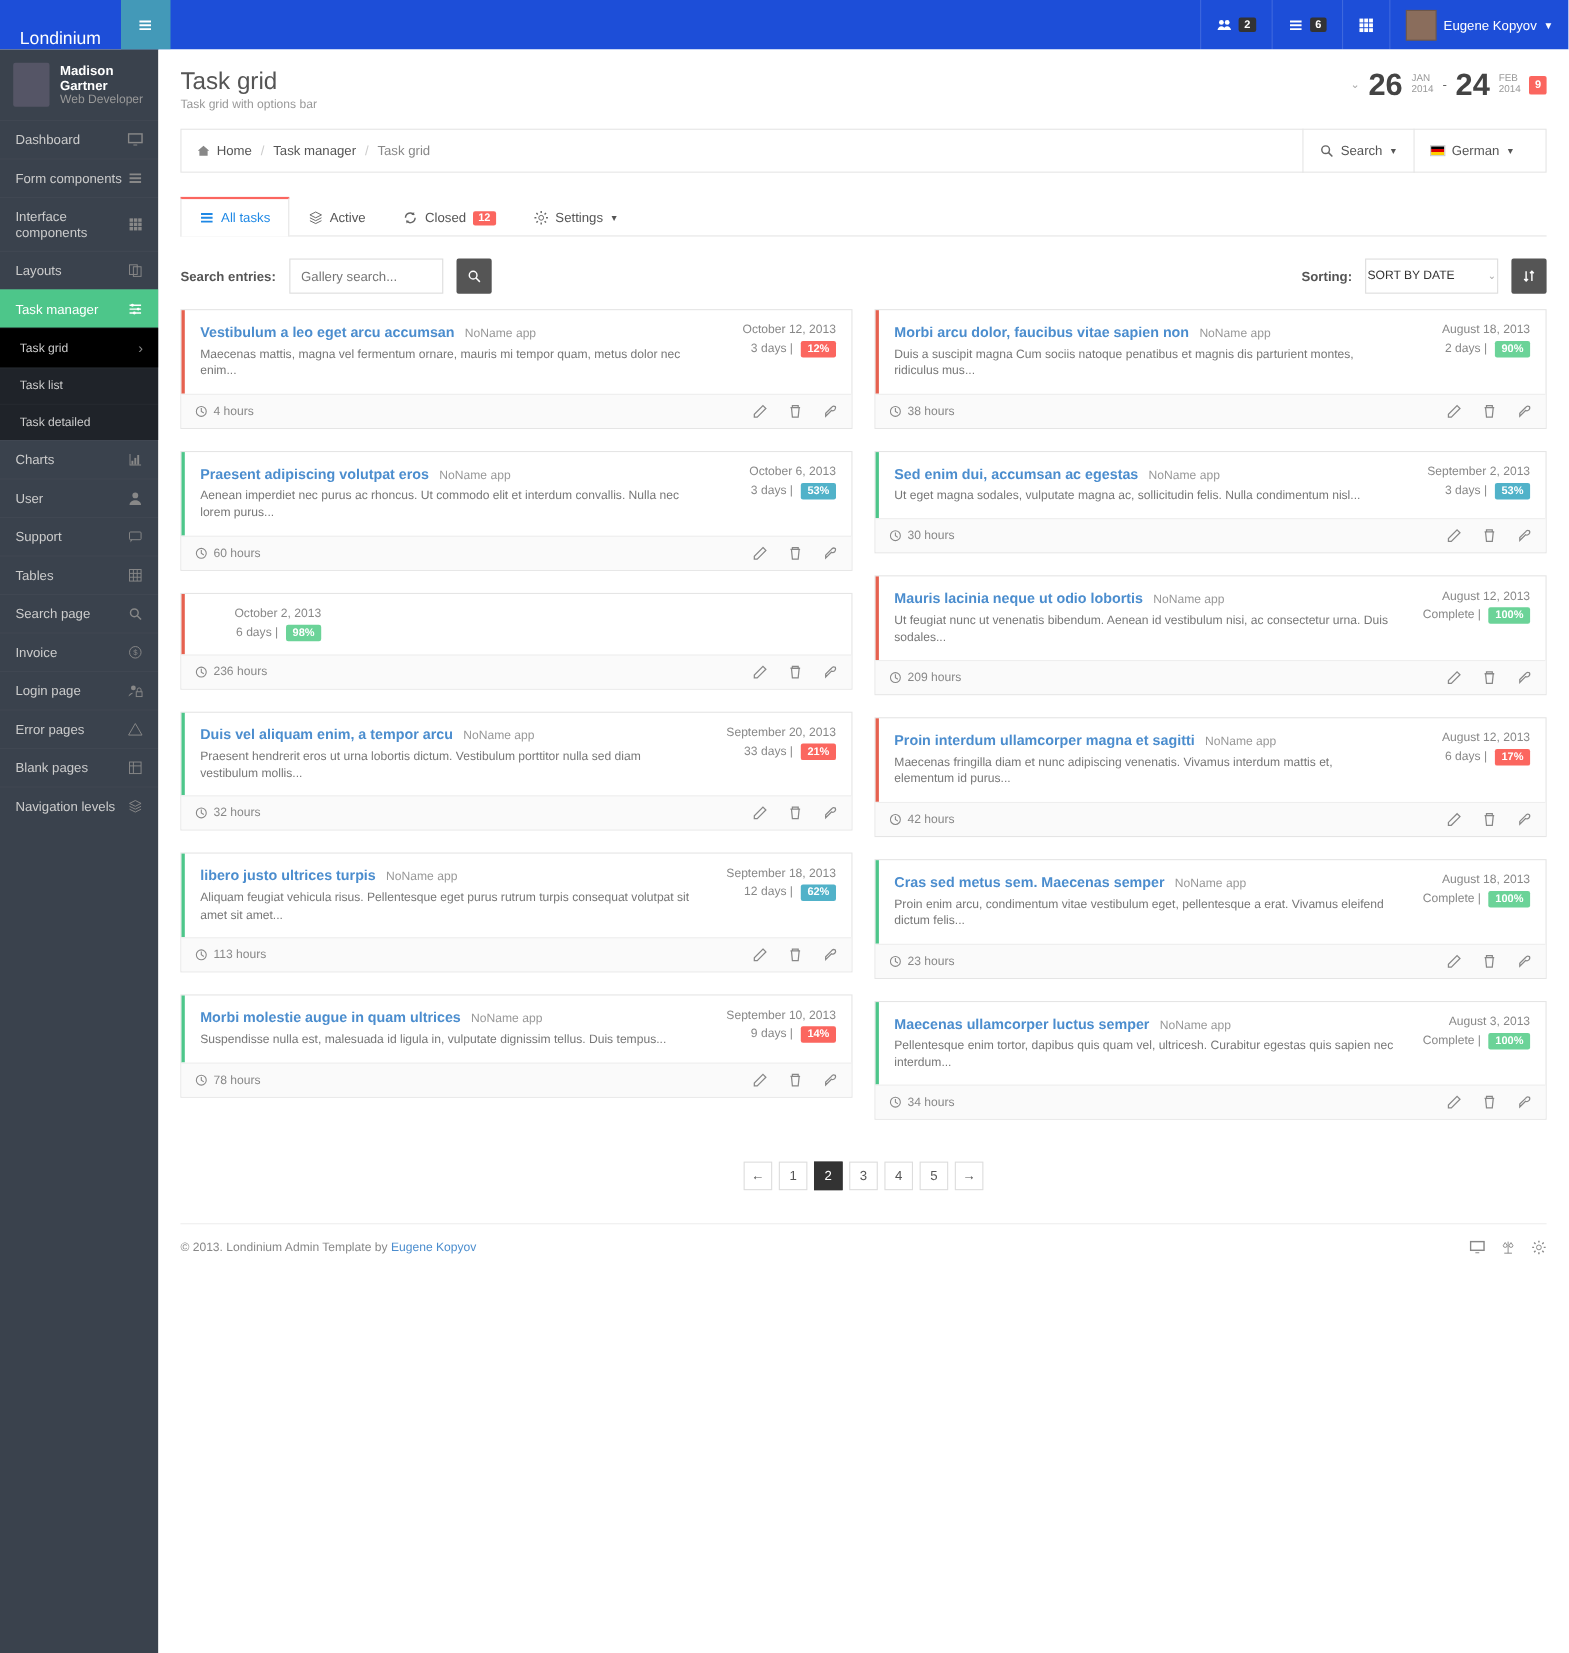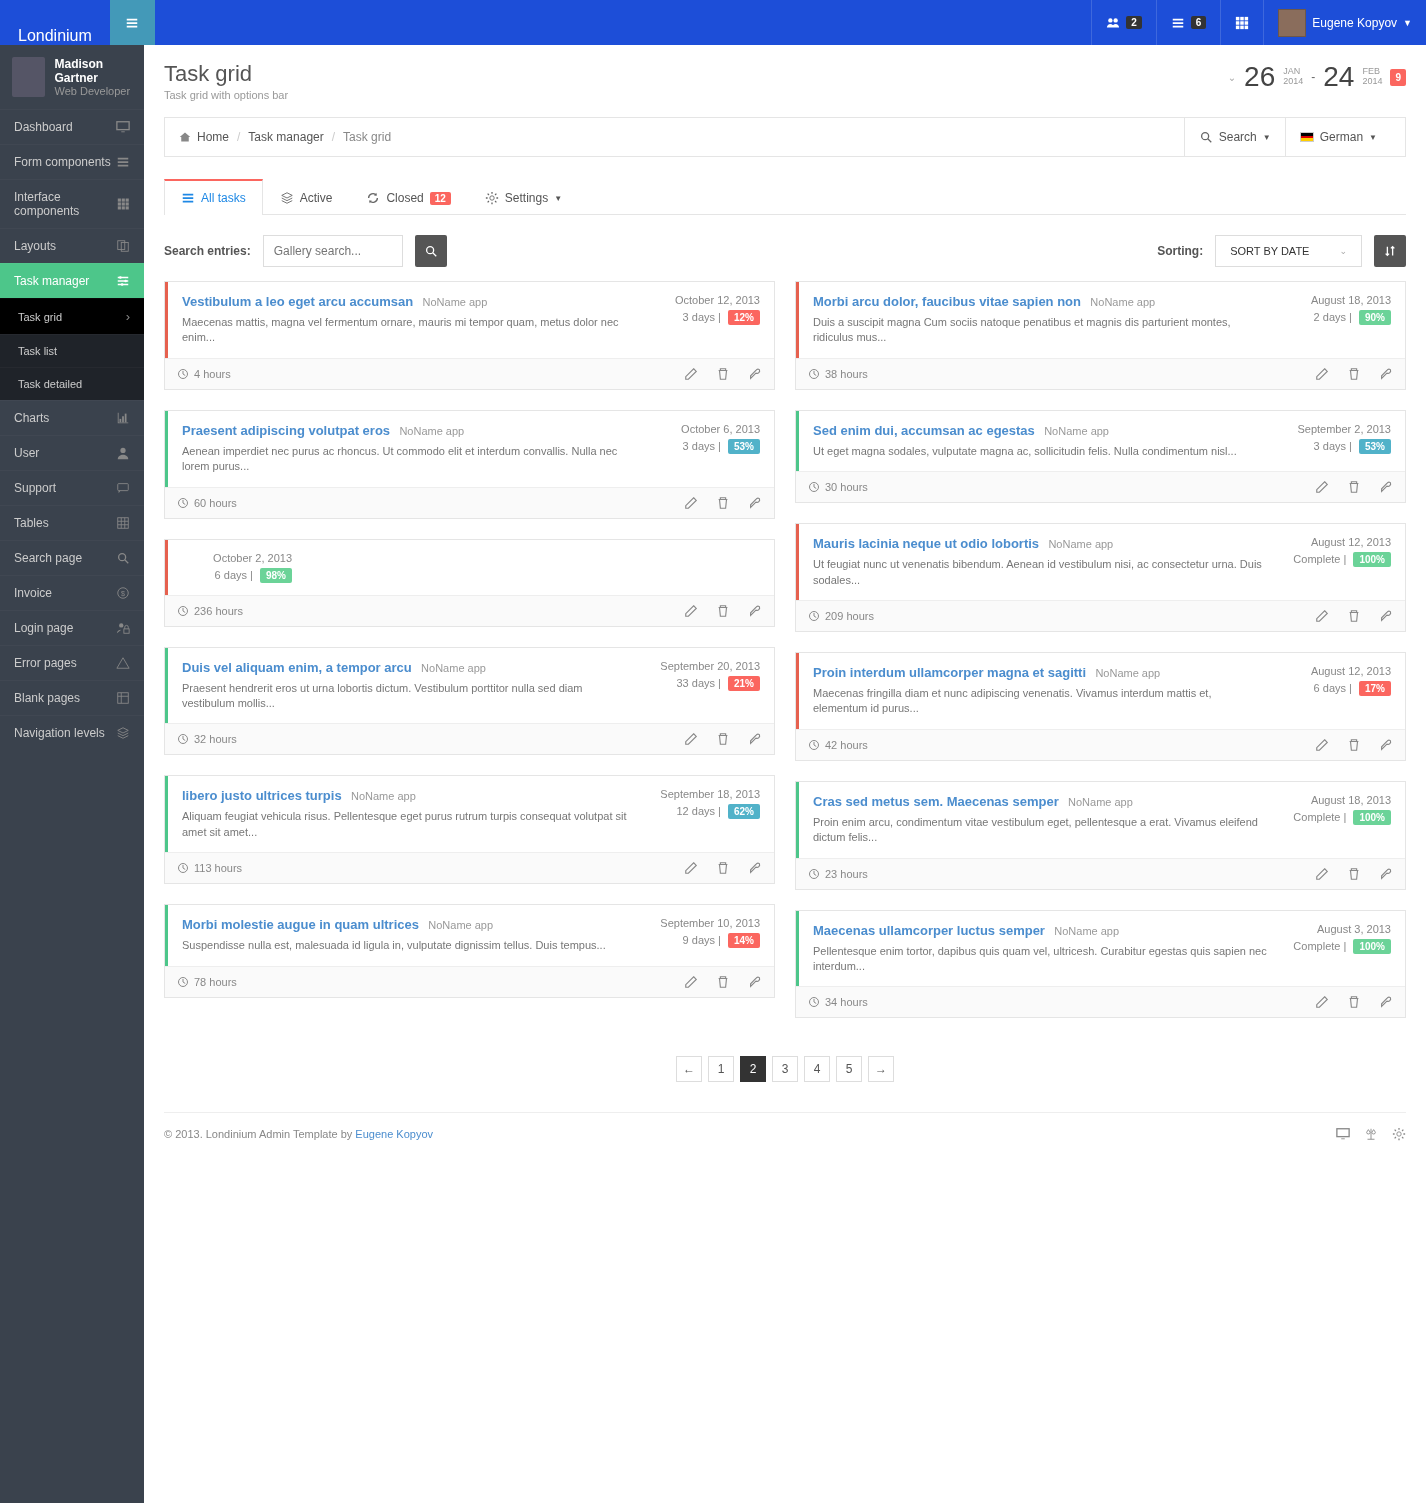--- a/index.html
+++ b/index.html
@@ -22,39 +22,39 @@
 .nav-item.active{background:#4dc68a;color:#fff}
 .nav-item.active .nav-icon{color:#fff}
 .nav-sub{background:#1f2329;padding:0}
 .nav-sub .nav-item{padding-left:18px;font-size:11px}
 .nav-sub .nav-item.current{background:#000}
 .main{flex:1;background:#fff;display:flex;flex-direction:column}
 .page-header{padding:16px 20px;display:flex;justify-content:space-between;align-items:flex-start}
 .page-title{font-size:22px;font-weight:400;color:#555}
 .page-sub{font-size:11px;color:#999;margin-top:2px}
 .date-range{display:flex;align-items:center;gap:8px;color:#666}
-.date-num{font-size:28px;font-weight:400;color:#444}
+.date-num{font-size:28px;font-weight:700;color:#444}
 .date-meta{font-size:9px;line-height:1.1;color:#999}
 .date-badge{background:#fb665f;color:#fff;padding:3px 5px;border-radius:2px;font-size:10px;font-weight:bold}
 .crumb-bar{border:1px solid #e5e5e5;margin:0 20px;display:flex;align-items:center;height:40px;padding:0 14px;font-size:12px;color:#888}
 .crumb-bar a{color:#555;text-decoration:none}
 .crumb-sep{margin:0 8px;color:#ccc}
 .crumb-right{margin-left:auto;display:flex}
 .crumb-btn{padding:0 14px;border-left:1px solid #e5e5e5;height:40px;display:flex;align-items:center;gap:6px;cursor:pointer;color:#555}
 .flag{width:14px;height:10px;background:linear-gradient(to bottom,#000 33%,#dd0000 33%,#dd0000 66%,#ffce00 66%);border:1px solid #ccc;display:inline-block}
 .tabs{margin:22px 20px 0;border-bottom:1px solid #e5e5e5;display:flex}
 .tab{padding:10px 16px;display:flex;align-items:center;gap:6px;cursor:pointer;font-size:12px;color:#555;border:1px solid transparent;border-bottom:none;margin-bottom:-1px;border-top:2px solid transparent}
 .tab.active{border-color:#e5e5e5;border-top:2px solid #fb665f;background:#fff;color:#1e88e5}
 .tab .badge{background:#fb665f;color:#fff;padding:1px 5px;border-radius:2px;font-size:10px;font-weight:bold}
 .row-controls{display:flex;align-items:center;margin:20px 20px 14px;gap:12px}
 .row-controls .label{font-weight:bold;font-size:12px;color:#555}
 .row-controls input{height:32px;border:1px solid #ddd;padding:0 10px;font-size:12px;width:140px}
 .btn-dark{height:32px;width:32px;background:#555;color:#fff;display:flex;align-items:center;justify-content:center;cursor:pointer;border-radius:2px}
 .row-controls .spacer{flex:1}
-.select{height:32px;border:1px solid #ddd;padding:0 14px;display:flex;align-items:center;gap:30px;font-size:11px;cursor:pointer}
+.select{height:32px;border:1px solid #ddd;padding:0 1px;display:flex;align-items:center;gap:30px;font-size:11px;cursor:pointer}
 .task-grid{display:grid;grid-template-columns:1fr 1fr;gap:20px;padding:0 20px 20px}
 .task{border:1px solid #e5e5e5}
 .task-body{padding:12px 14px;display:flex;gap:14px;border-left:3px solid #ccc;justify-content:space-between}
 .task-body.red{border-left-color:#e6614f}
 .task-body.green{border-left-color:#4dc68a}
 .task-left{flex:1}
 .task-title{color:#4b8dce;font-size:13px;font-weight:600}
 .task-app{color:#999;font-size:11px;margin-left:6px}
 .task-desc{color:#777;font-size:11px;margin-top:6px;line-height:1.4}
 .task-right{text-align:right;font-size:11px;color:#888;flex-shrink:0;min-width:110px}

